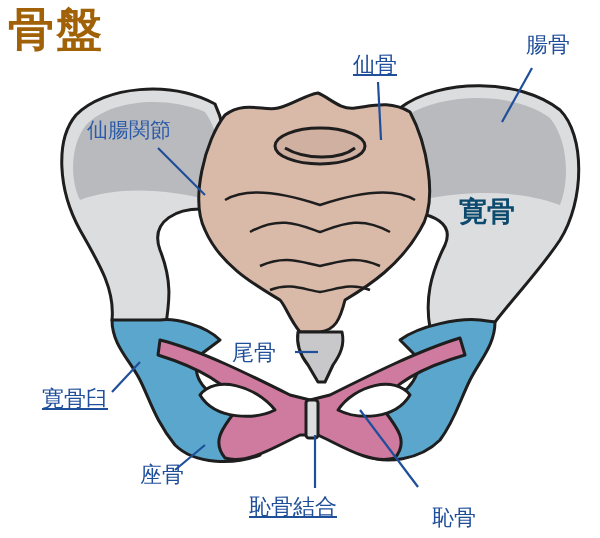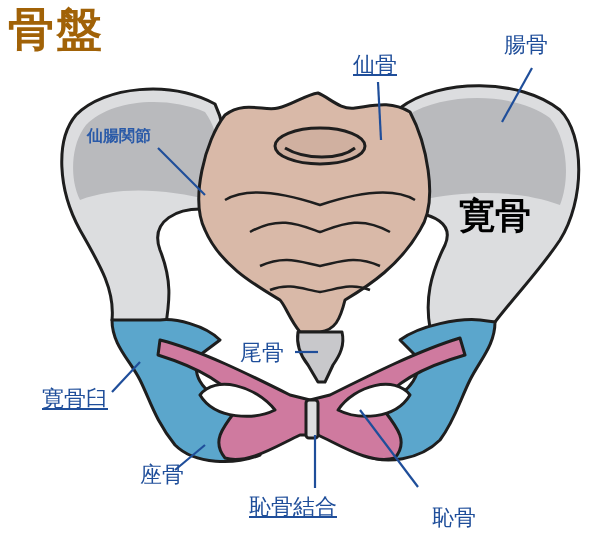--- a/index.html
+++ b/index.html
@@ -1,22 +1,22 @@
 <!DOCTYPE html>
 <html><head>
   <meta charset="utf-8">
   <style>
     html, body { margin: 0; padding: 0; background: #ffffff; }
     body { width: 600px; height: 538px; position: relative; overflow: hidden;
            font-family: "DejaVu Sans", sans-serif; }
     .title { position: absolute; left: 8px; top: 6px; font-size: 46px; font-weight: bold;
              color: #a16207; letter-spacing: 2px; line-height: 1; }
     .label { position: absolute; color: #1f4e9a; font-size: 22px; line-height: 1; white-space: nowrap; }
-    .label.small { font-size: 16px; font-weight: bold; color: #2a5aa8; margin-top: 8px; }
-    .label.big { font-size: 36px; font-weight: bold; color: #000000; }
+    .label.small { font-size: 21px; font-weight: normal; color: #2a5aa8; }
+    .label.big { font-size: 28px; font-weight: bold; color: #0c4a6e; }
     svg.diagram { position: absolute; left: 0; top: 0; }
   </style>
 </head>
 <body>
 
 <div class="title">骨盤</div>
 
 <svg class="diagram" width="600" height="538" viewBox="0 0 600 538">
   <g stroke="#1e1e1e" stroke-width="3" stroke-linejoin="round">
 
@@ -54,20 +54,20 @@
     <line x1="158" y1="148" x2="205" y2="195"></line>
     <line x1="295" y1="352" x2="318" y2="352"></line>
     <line x1="112" y1="392" x2="140" y2="362"></line>
     <line x1="175" y1="470" x2="205" y2="445"></line>
     <line x1="315" y1="435" x2="315" y2="488"></line>
     <line x1="360" y1="410" x2="418" y2="487"></line>
   </g>
 </svg>
 
 <div class="label" style="left:353px;top:54px;text-decoration:underline;">仙骨</div>
-<div class="label" style="left:504px;top:34px;">腸骨</div>
+<div class="label" style="left:526px;top:34px;">腸骨</div>
 <div class="label small" style="left:87px;top:120px;">仙腸関節</div>
 <div class="label big" style="left:459px;top:198px;">寛骨</div>
-<div class="label" style="left:232px;top:342px;margin-left:8px;">尾骨</div>
+<div class="label" style="left:232px;top:342px;">尾骨</div>
 <div class="label" style="left:42px;top:388px;text-decoration:underline;">寛骨臼</div>
 <div class="label" style="left:140px;top:464px;">座骨</div>
 <div class="label" style="left:249px;top:496px;text-decoration:underline;">恥骨結合</div>
 <div class="label" style="left:432px;top:507px;">恥骨</div>
 
 </body></html>

